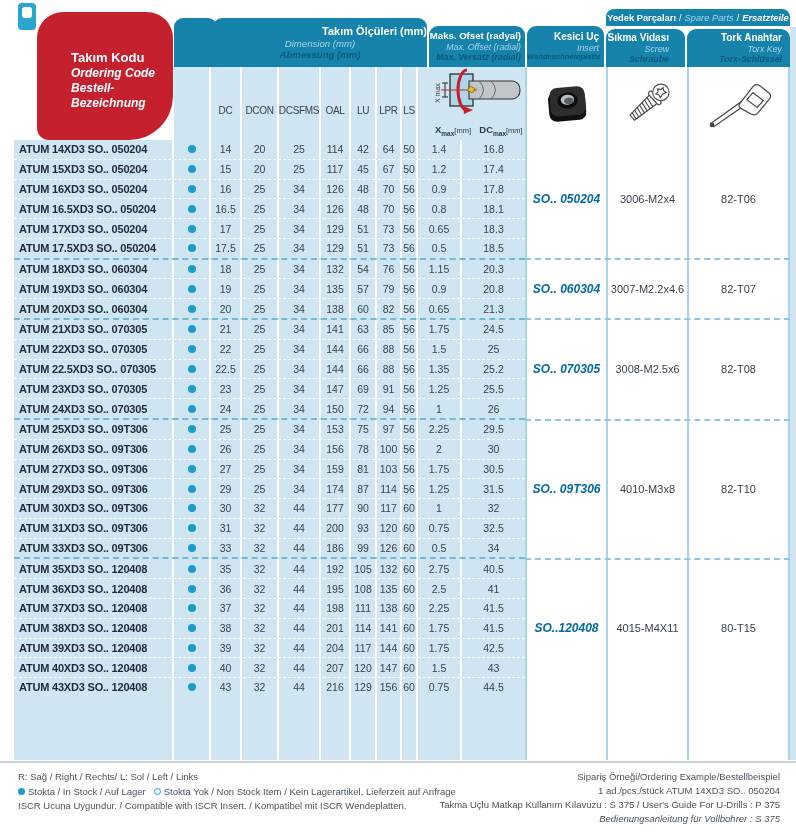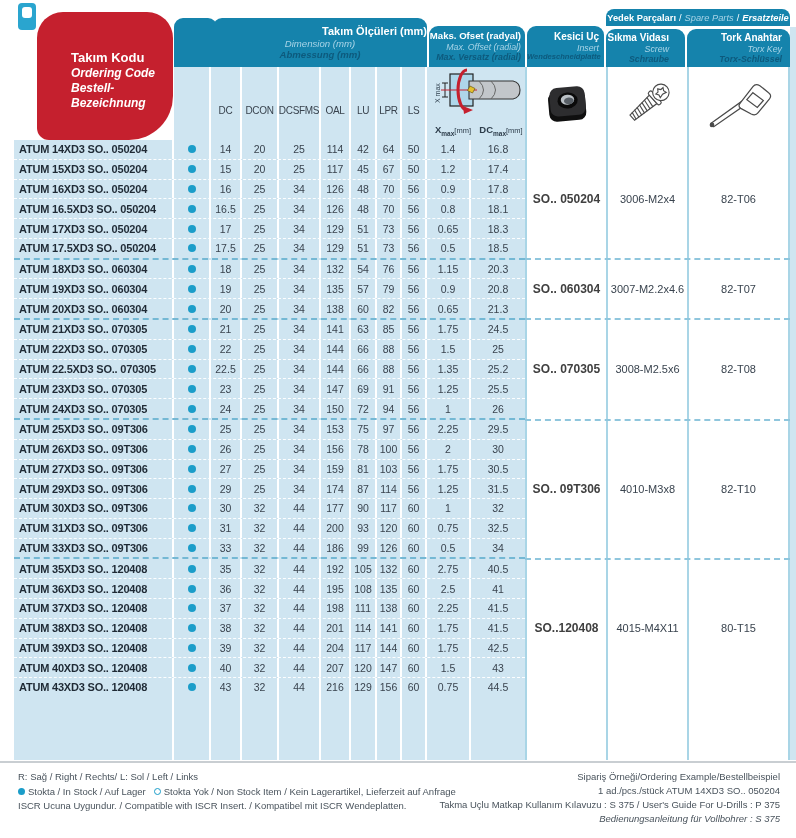--- a/index.html
+++ b/index.html
@@ -43,41 +43,41 @@
   .redbox .r2, .redbox .r3 { font-weight:bold; font-style:italic; font-size:12px; }
   .corner-icon { position:absolute; left:18px; top:3px; width:18px; height:27px; background:#2aa5cf;
                  border-radius:4px; z-index:6; }
   .corner-icon .inner { position:absolute; left:4px; top:4px; width:10px; height:11px; background:#fff; border-radius:3px; }
 
   
   .dimsub { position:absolute; left:174px; top:67px; width:253px; height:73px; display:flex; }
   .dimsub .cell { padding-top:14px; font-size:10px; color:#39434e; letter-spacing:-0.3px; }
   .cell { display:flex; align-items:center; justify-content:center; border-right:2px solid #fff; }
   .c-stok{width:37px;} .c-dc{width:31px;} .c-dcon{width:37px;} .c-dcsfms{width:42px;}
-  .c-oal{width:30px;} .c-lu{width:26px;} .c-lpr{width:25px;} .c-ls{width:25px;}
+  .c-oal{width:30px;} .c-lu{width:26px;} .c-lpr{width:25px;} .c-ls{width:16px;}
   .c-xmax{width:44px;} .c-dcmax{flex:1; border-right:none;}
   .c-code{width:160px; justify-content:flex-start; padding-left:5px;}
 
   .maksub { position:absolute; left:429px; top:67px; width:96px; height:73px; }
   .maksub .labels { position:absolute; left:0; bottom:3px; width:96px; display:flex; }
   .maksub .lab { flex:1; text-align:center; font-size:9.5px; font-weight:600; color:#2c3c4a; }
   .maksub .lab sub { font-size:6.5px; }
   .maksub .lab .unit { font-size:7.5px; font-weight:normal; }
 
   
   .rwrap { position:absolute; left:525px; width:265px; display:flex; }
   .r-sub    { top:67px;  height:73px; }
   .r-bottom { top:697px; height:63px; }
   .rcell { border-left:2px solid #a9d5e6; display:flex; align-items:center; justify-content:center; background:#fff; }
   .rc1{width:81px;} .rc2{width:81px;} .rc3{width:103px; border-right:2px solid #a9d5e6;}
   .rgroups { position:absolute; left:525px; top:140px; width:265px; height:557px; display:flex; flex-direction:column; }
   .rgroup { display:flex; border-bottom:2px dashed #8fc6dd; min-height:0; }
   .rgroup:last-child { border-bottom:none; }
   .rgroup .rcell { font-size:11px; color:#39434e; }
-  .rgroup .rcell.ins { font-weight:bold; font-size:12px; color:#404040; }
+  .rgroup .rcell.ins { font-weight:bold; font-size:12px; color:#0369a1;font-style:italic; }
 
   
   .rows { position:absolute; left:14px; top:140px; width:511px; height:557px; display:flex; flex-direction:column; }
   .row { display:flex; flex:1 1 0; border-bottom:1px dashed rgba(255,255,255,0.95); min-height:0; }
   .row:last-child { border-bottom:none; }
   .row.group-end { border-bottom:2px dashed #74b8d4; }
   .row .cell { font-size:10.5px; color:#39434e; }
   .row .c-code { font-weight:bold; font-size:11px; color:#1f2a35; letter-spacing:-0.2px; white-space:nowrap; }
   .dot { width:8px; height:8px; border-radius:50%; background:#1b9dc9; }
   .fill-left { position:absolute; left:14px; top:697px; width:511px; height:63px; display:flex; }

